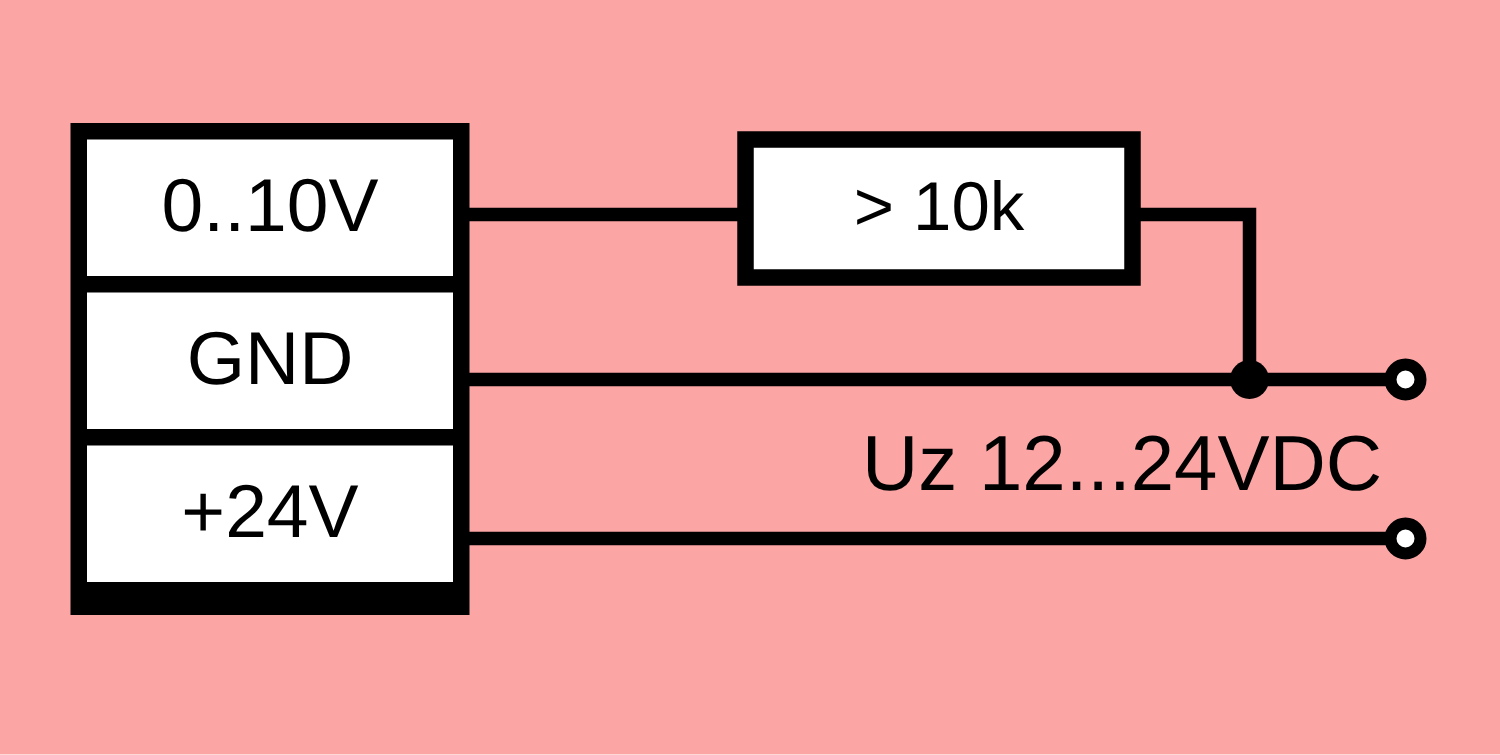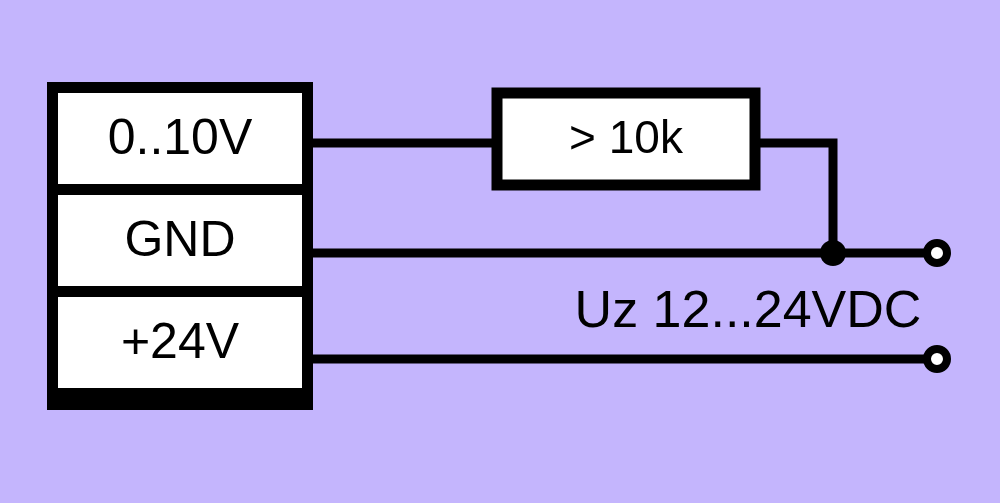--- a/index.html
+++ b/index.html
@@ -8,21 +8,21 @@
     padding: 0;
     background: #ffffff;
   }
   body {
     font-family: "Liberation Sans", sans-serif;
   }
   #canvas {
     position: relative;
     width: 1000px;
     height: 503px;
-    background: #c4b5fd;
+    background: #fca5a5;
     overflow: hidden;
   }
   #diagram-svg {
     position: absolute;
     top: 0;
     left: 0;
     width: 1000px;
     height: 503px;
     display: block;
   }

